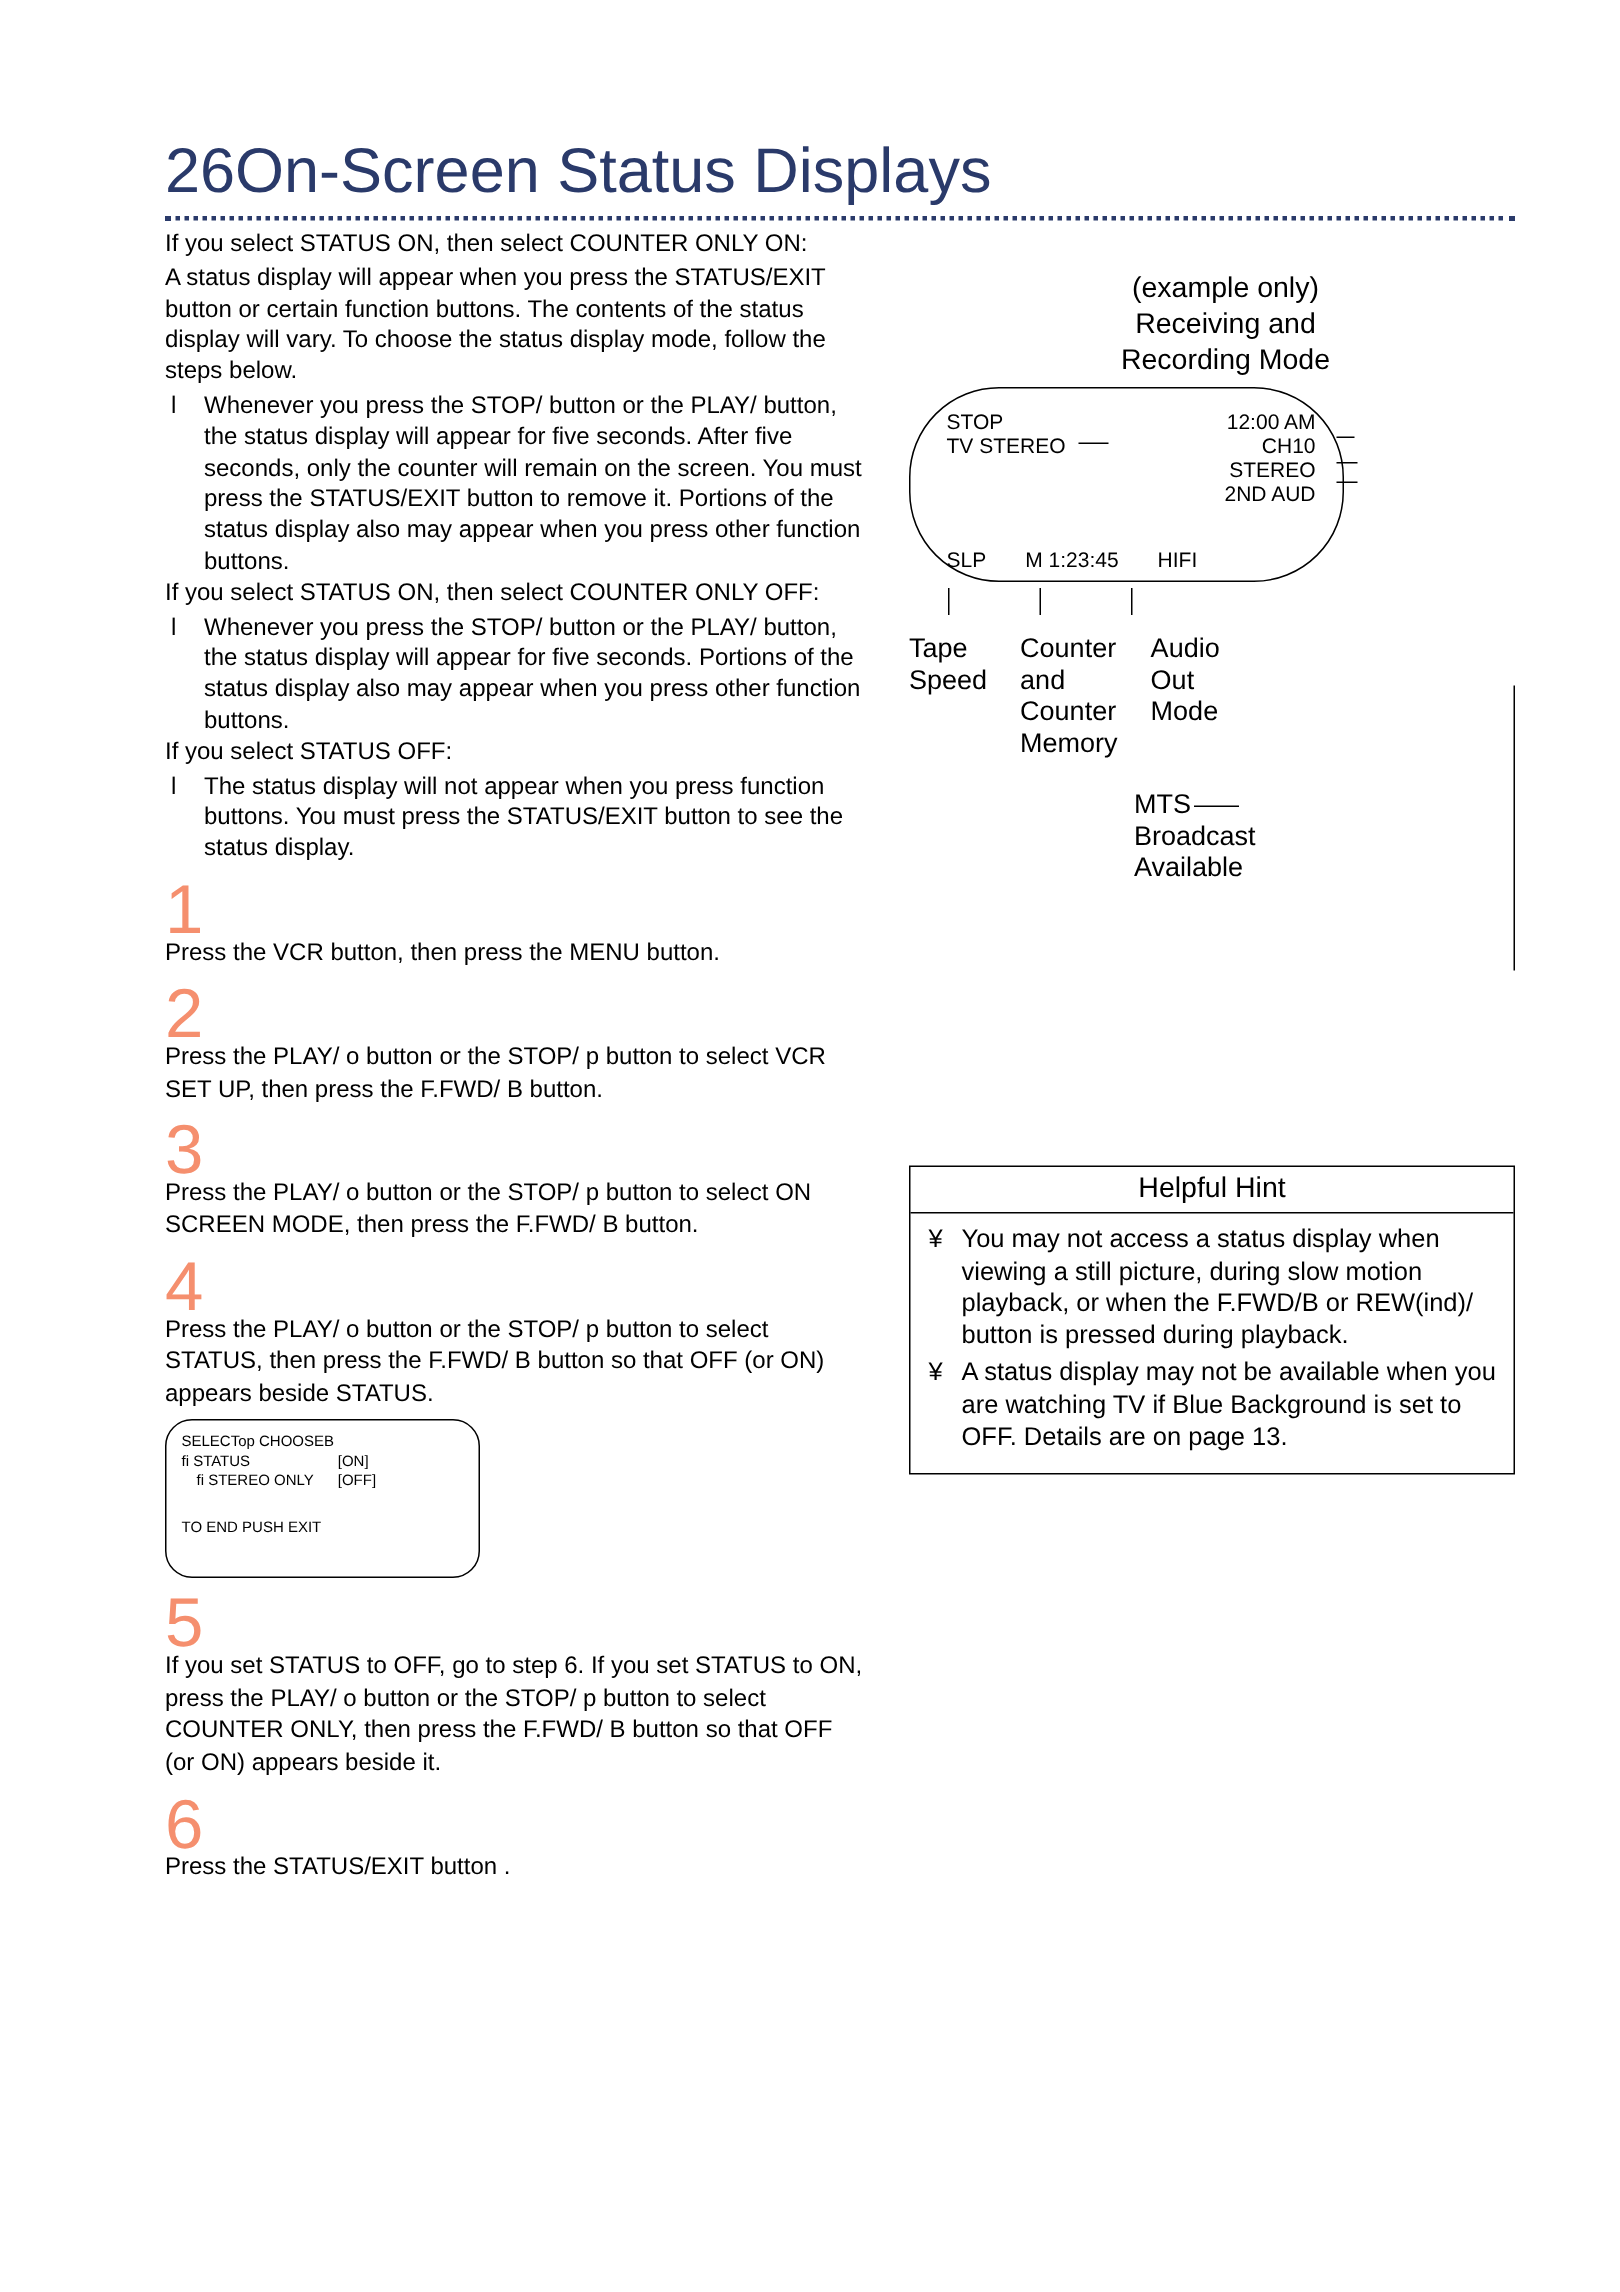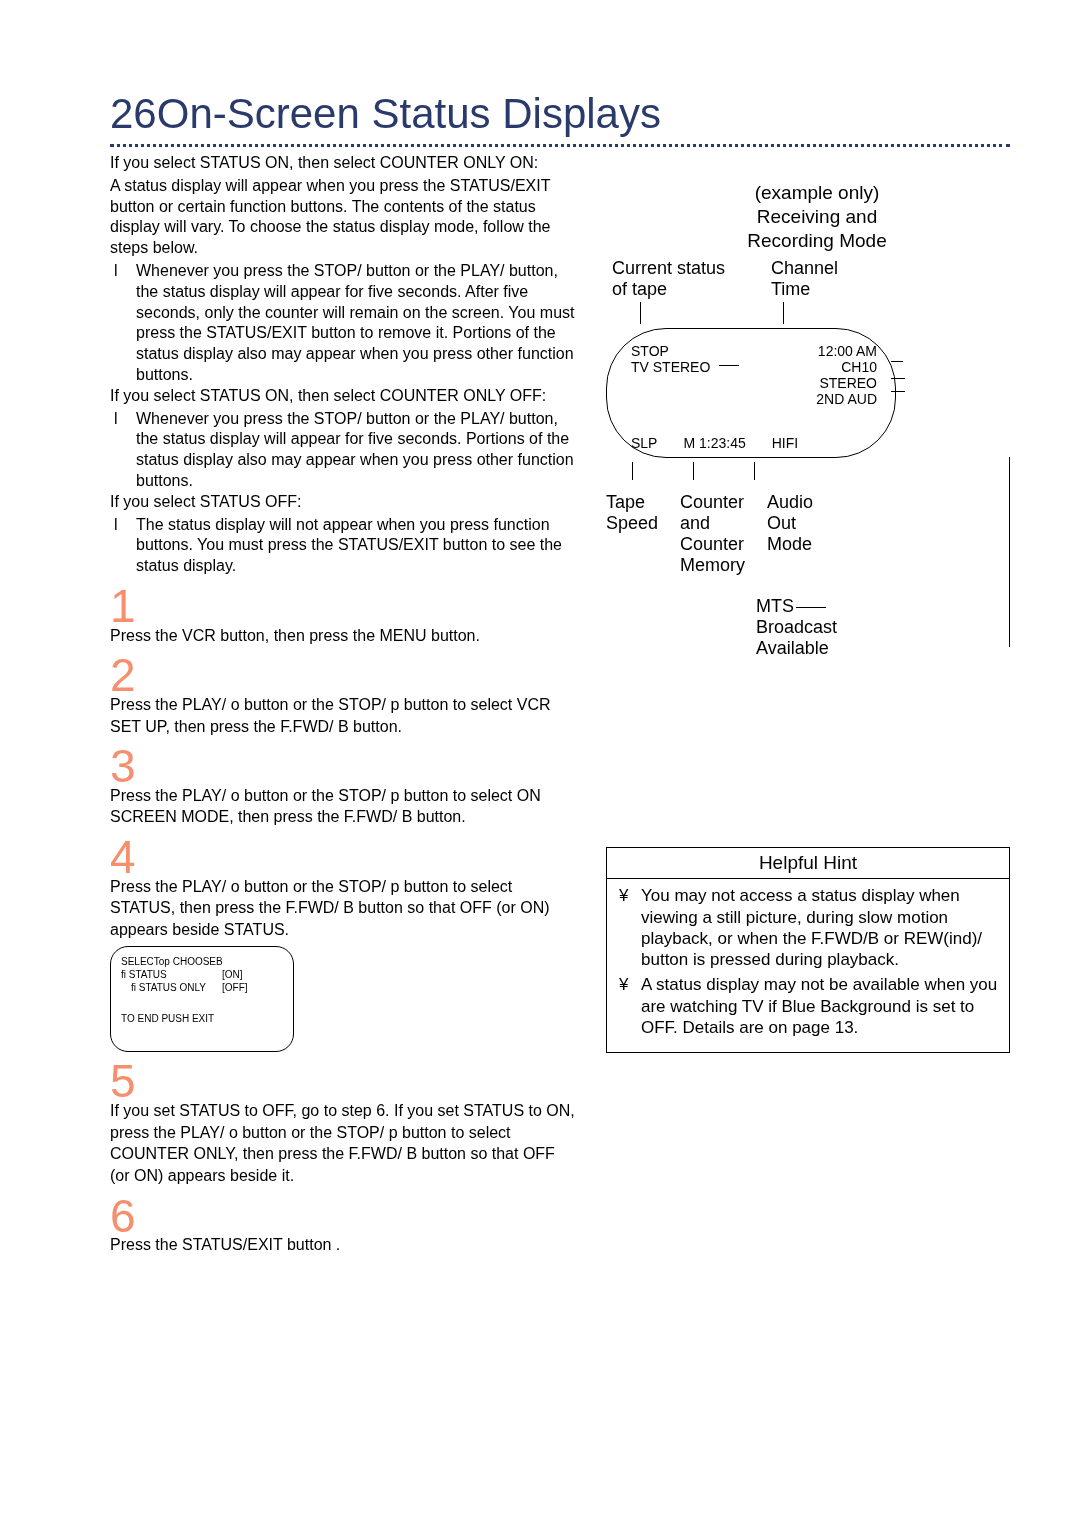--- a/index.html
+++ b/index.html
@@ -24,21 +24,21 @@
     color: #f58f6e;
     font-family: "Arial Narrow", Arial, sans-serif;
     font-weight: 300;
     line-height: 0.95;
     margin-top: 8px;
   }
   .step-text { font-size: 16px; line-height: 1.35; margin-top: -4px; }
 
   
   .osd-box {
-    width: 184px; border: 1px solid #000; border-radius: 18px;
+    width: 210px; border: 1px solid #000; border-radius: 18px;
     padding: 8px 6px 26px 10px; font-size: 11px; font-family: Arial, sans-serif;
     margin: 6px 0 2px 0;
   }
   .osd-row1 { font-size: 10px; }
   .osd-row2 { display: flex; gap: 16px; font-size: 10px; }
   .osd-row2 .col1 span:first-child::before { content: "fi "; }
   .osd-end { font-size: 10px; margin-top: 18px; }
 
   
   .sd-head { text-align: center; font-size: 19px; line-height: 1.25; margin: 28px 0 6px 18px; }
@@ -114,21 +114,21 @@
       <div class="step-text">Press the PLAY/ o  button or the STOP/  p  button to select ON SCREEN MODE, then press the F.FWD/  B  button.</div>
 
       <div class="bignum">4</div>
       <div class="step-text">Press the PLAY/ o  button or the STOP/  p  button to select STATUS, then press the F.FWD/  B  button so that OFF (or ON)  appears beside STATUS.</div>
 
       <div class="osd-box">
         <div class="osd-row1">SELECTop  CHOOSEB</div>
         <div class="osd-row2">
           <div class="col1">
             <div><span>STATUS</span></div>
-            <div style="margin-left:10px;"><span>STATUS ONLY</span></div>
+            <div style="margin-left:10px;"><span>STEREO ONLY</span></div>
           </div>
           <div class="col2">
             <div>[ON]</div>
             <div>[OFF]</div>
           </div>
         </div>
         <div class="osd-end">TO END PUSH EXIT</div>
       </div>
 
       <div class="bignum">5</div>
@@ -138,32 +138,20 @@
       <div class="step-text">Press the STATUS/EXIT button  .</div>
     </div>
 
     <div class="right">
       <div class="sd-head">
         <div>(example only)</div>
         <div>Receiving and</div>
         <div>Recording Mode</div>
       </div>
 
-      <div class="labels-top">
-        <div class="col">
-          <div>Current status</div>
-          <div>of tape</div>
-          <div class="tick"></div>
-        </div>
-        <div class="col" style="margin-left:20px;">
-          <div style="text-align:right;">Channel</div>
-          <div>Time</div>
-          <div class="tick" style="margin-left:12px;"></div>
-        </div>
-      </div>
 
       <div class="tv-oval">
         <div class="tv-row">
           <div>
             <div>STOP</div>
             <div>TV STEREO</div>
           </div>
           <div style="text-align:right;">
             <div>12:00 AM</div>
             <div>CH10</div>

